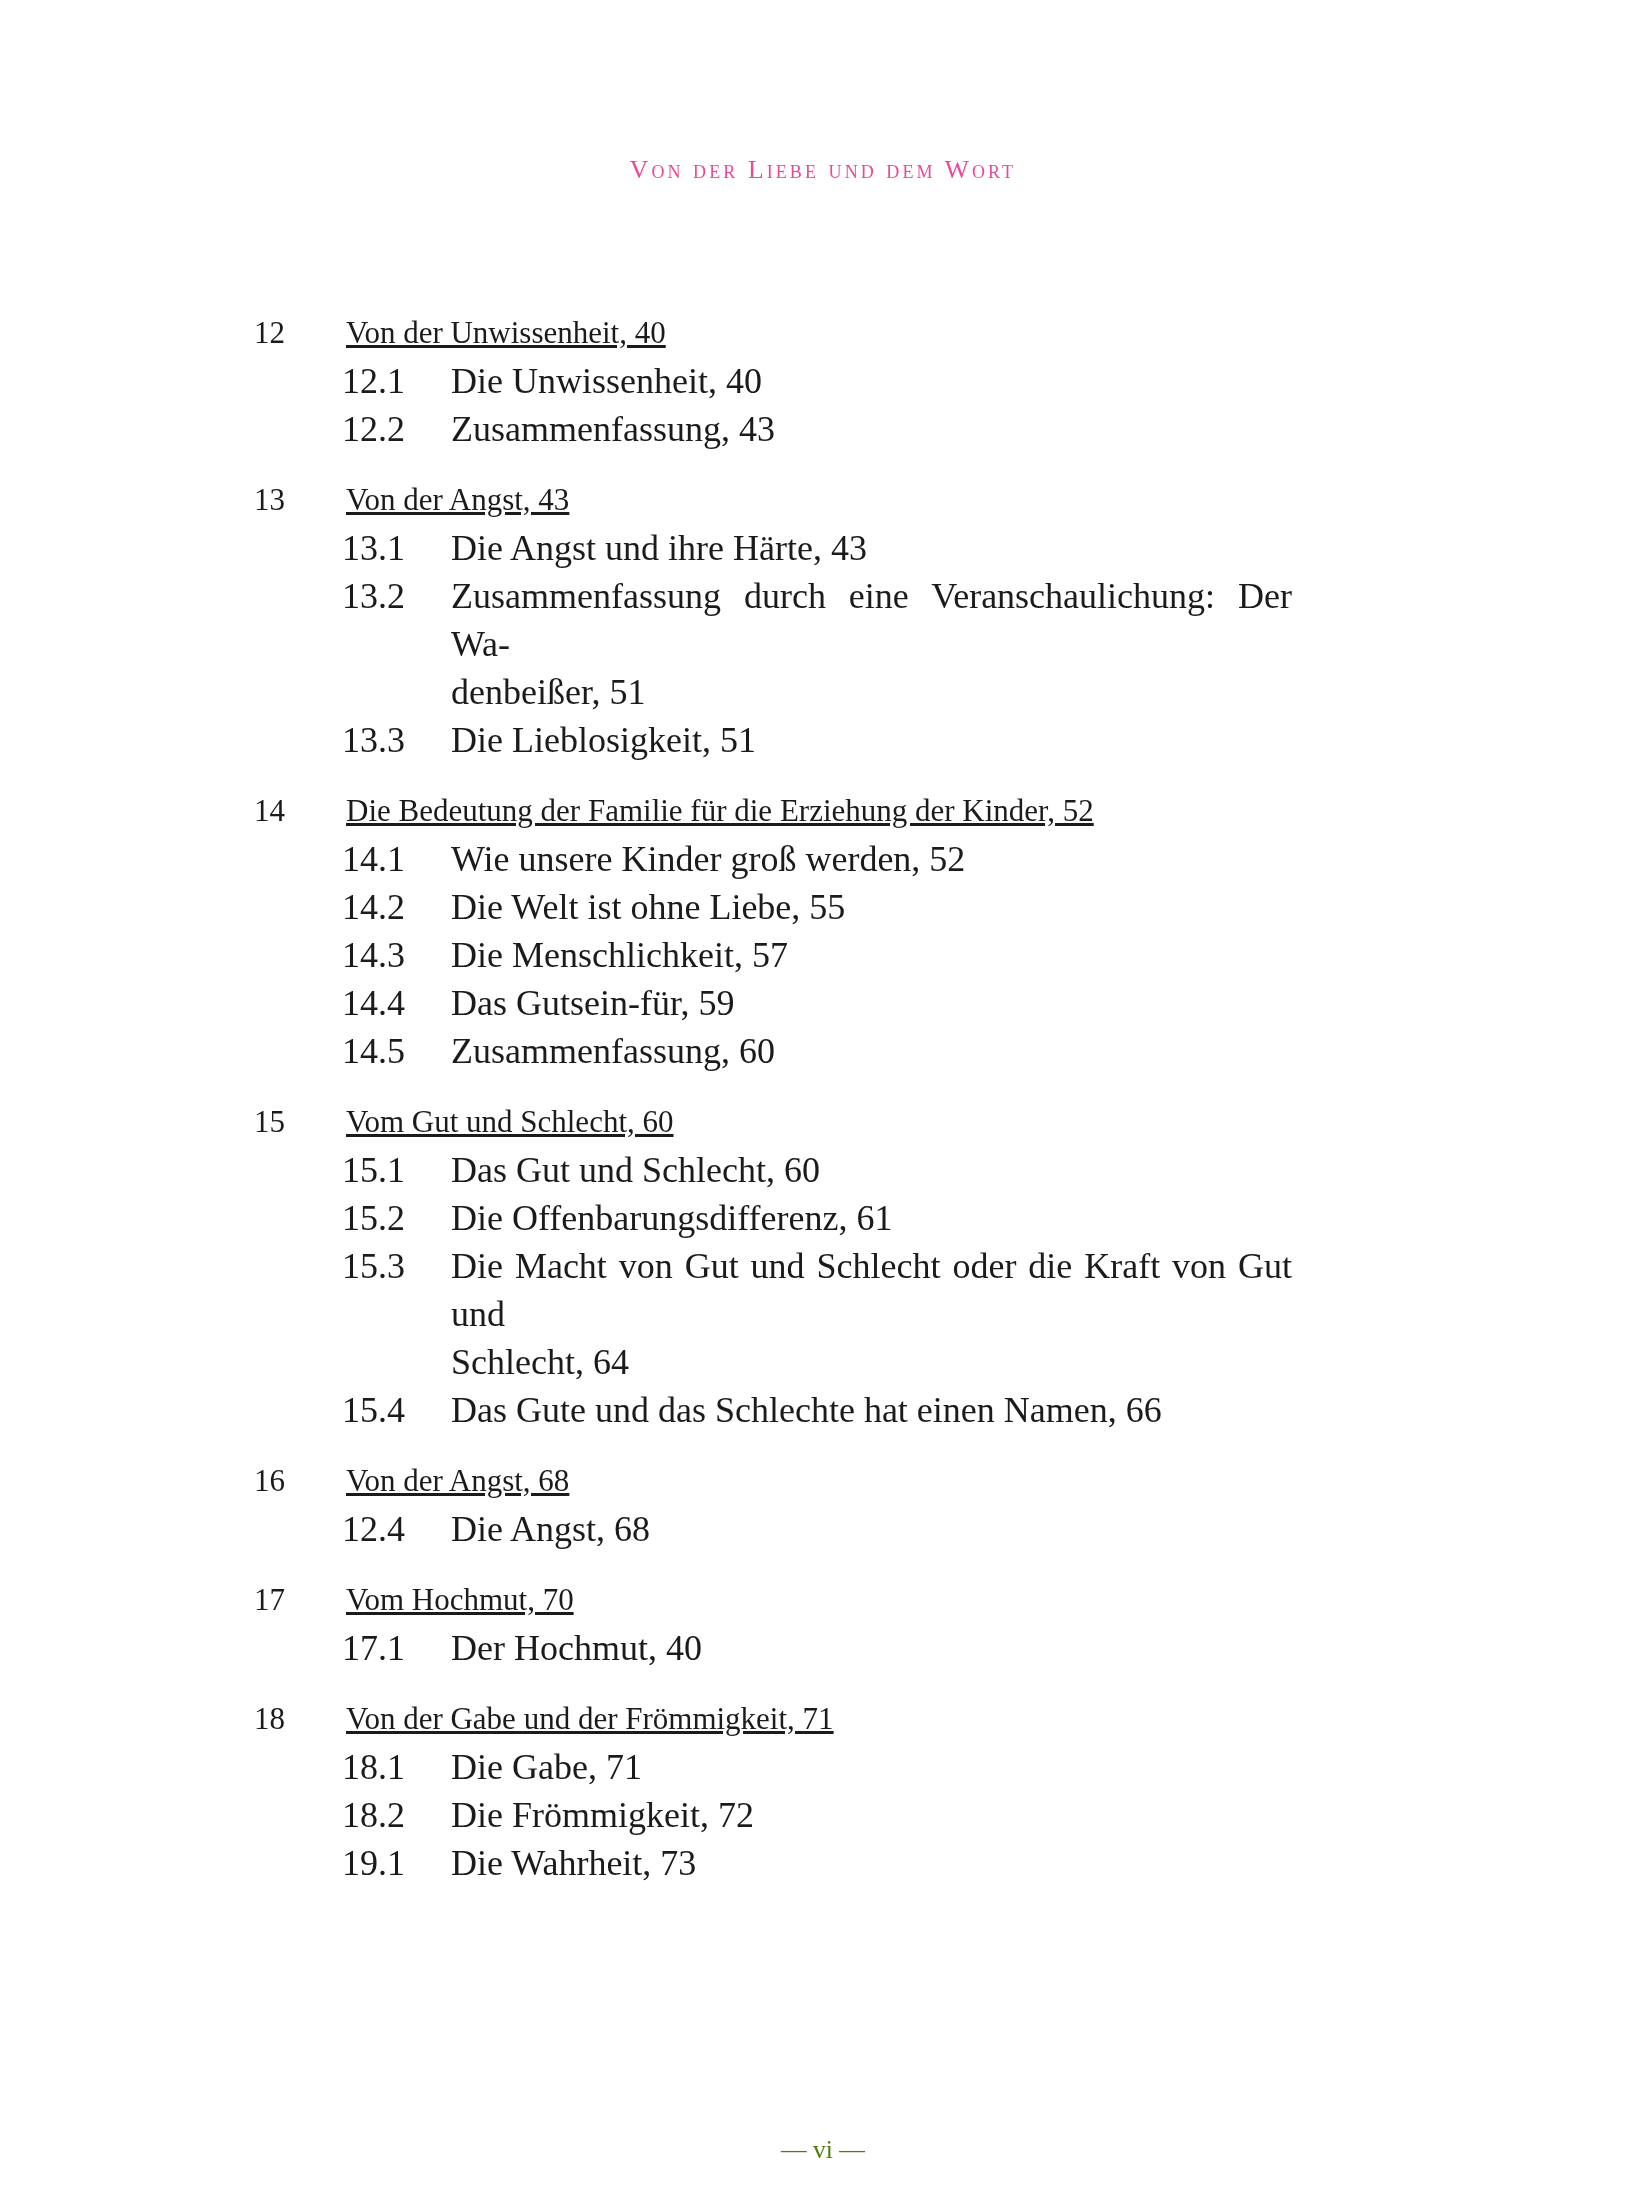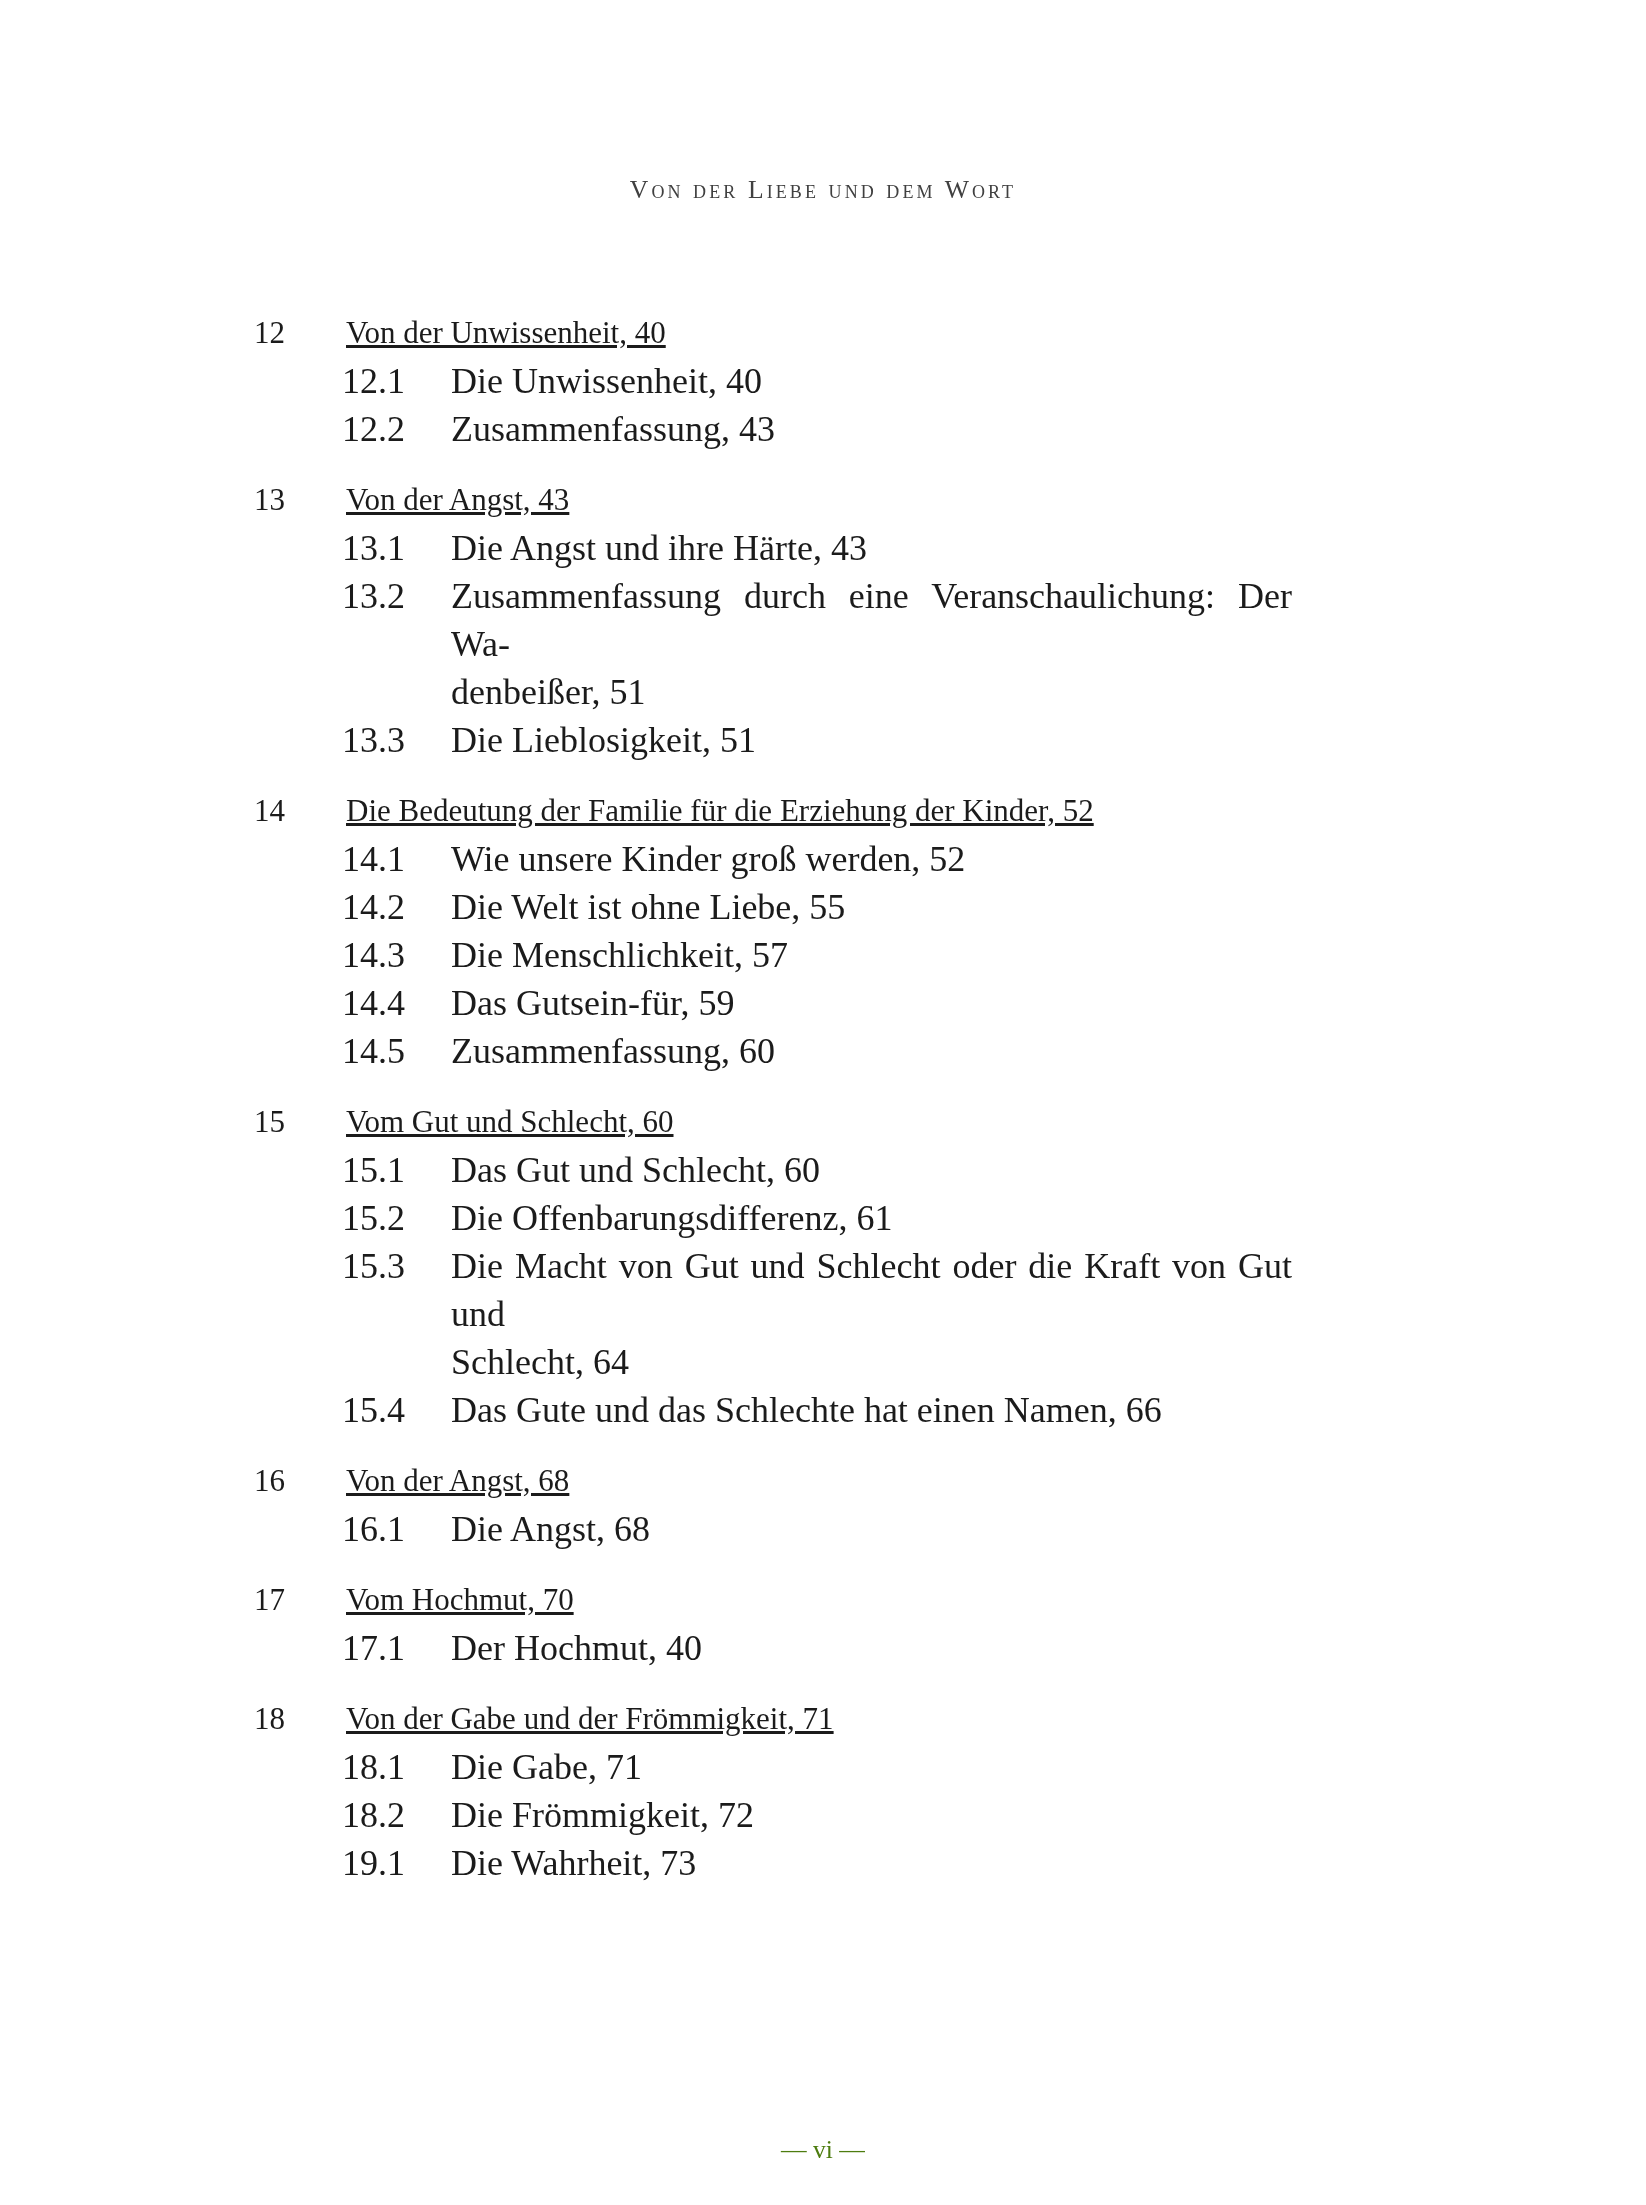--- a/index.html
+++ b/index.html
@@ -22,22 +22,21 @@
   }
   .running-header {
     position: absolute;
     top: 155px;
     left: 0;
     width: 100%;
     text-align: center;
     font-variant: small-caps;
     font-size: 25.6px;
     letter-spacing: 3.1px;
-    color: #404040;
-    margin-top: 20px;
+    color: #ec4899;
   }
   .toc {
     position: absolute;
     top: 308px;
     left: 254px;
     width: 1038px;
     font-feature-settings: "onum" 1;
   }
   .chapter-row {
     display: flex;
@@ -193,21 +192,21 @@
         <div class="section-num">15.4</div>
         <div class="section-title">
           <div class="line">Das Gute und das Schlechte hat einen Namen, 66</div>
         </div>
       </div>
       <div class="chapter-row">
         <div class="chapter-num">16</div>
         <div class="chapter-title">Von der Angst, 68</div>
       </div>
       <div class="section-row">
-        <div class="section-num">16.1</div>
+        <div class="section-num">12.4</div>
         <div class="section-title">
           <div class="line">Die Angst, 68</div>
         </div>
       </div>
       <div class="chapter-row">
         <div class="chapter-num">17</div>
         <div class="chapter-title">Vom Hochmut, 70</div>
       </div>
       <div class="section-row">
         <div class="section-num">17.1</div>

